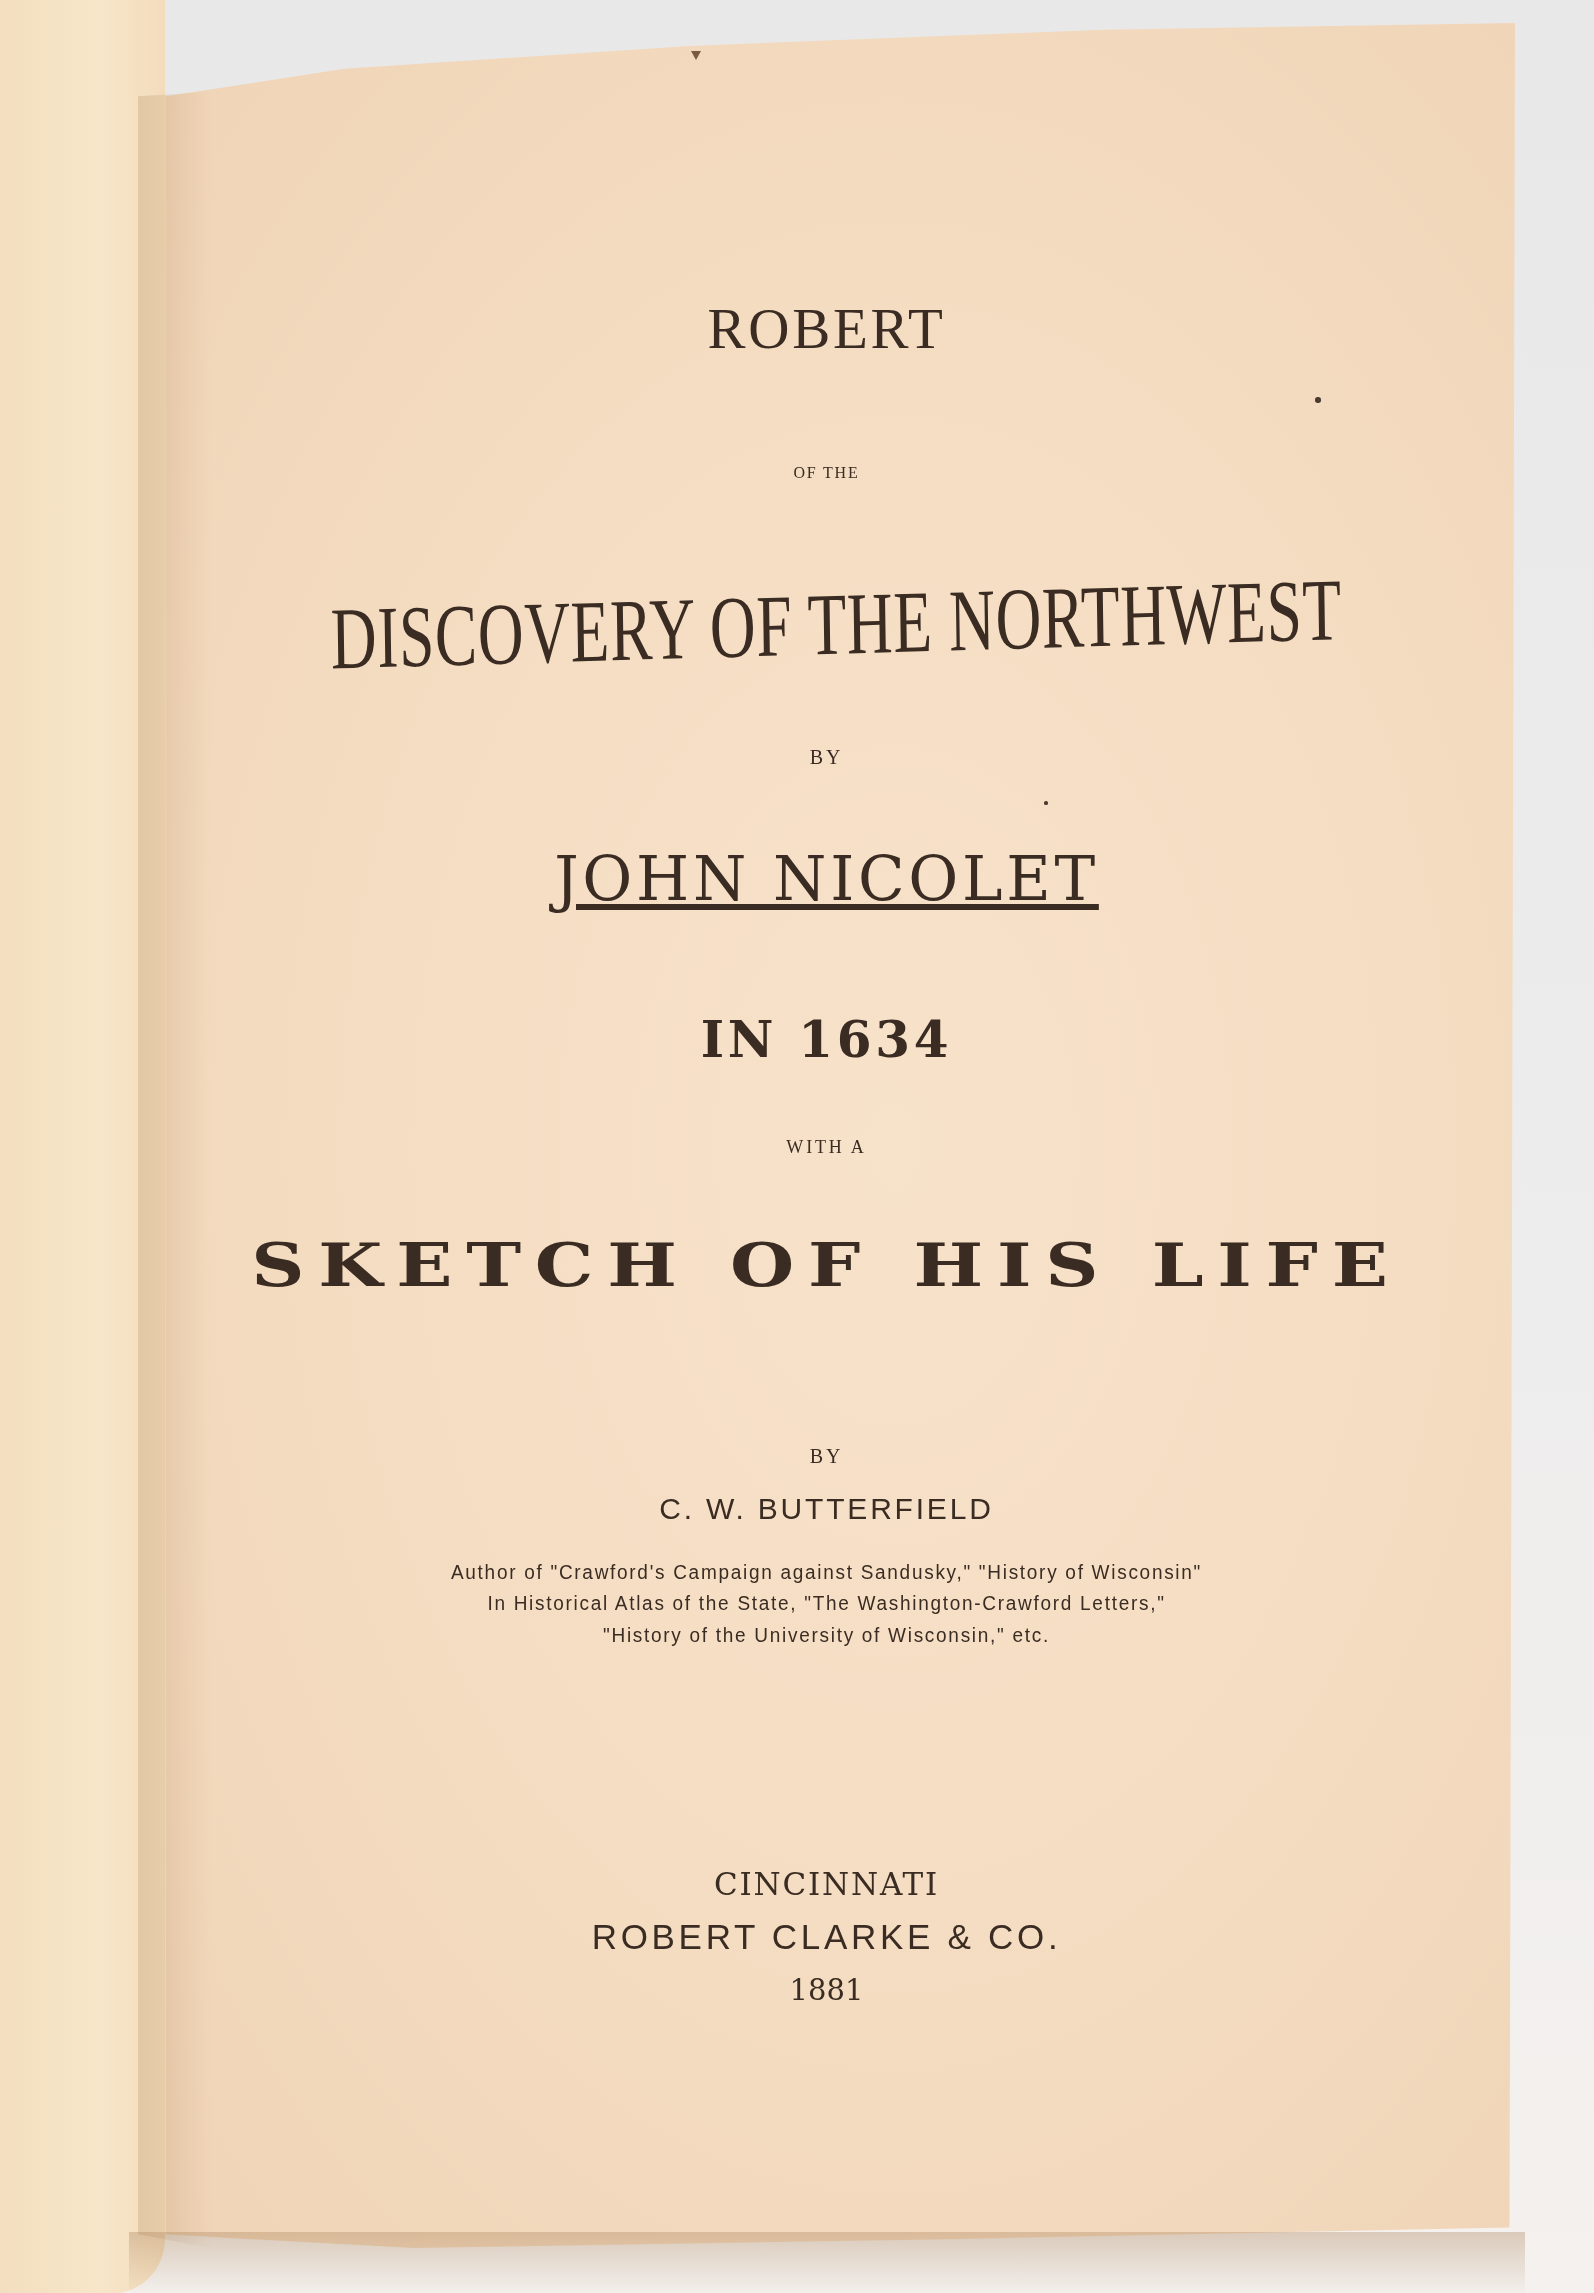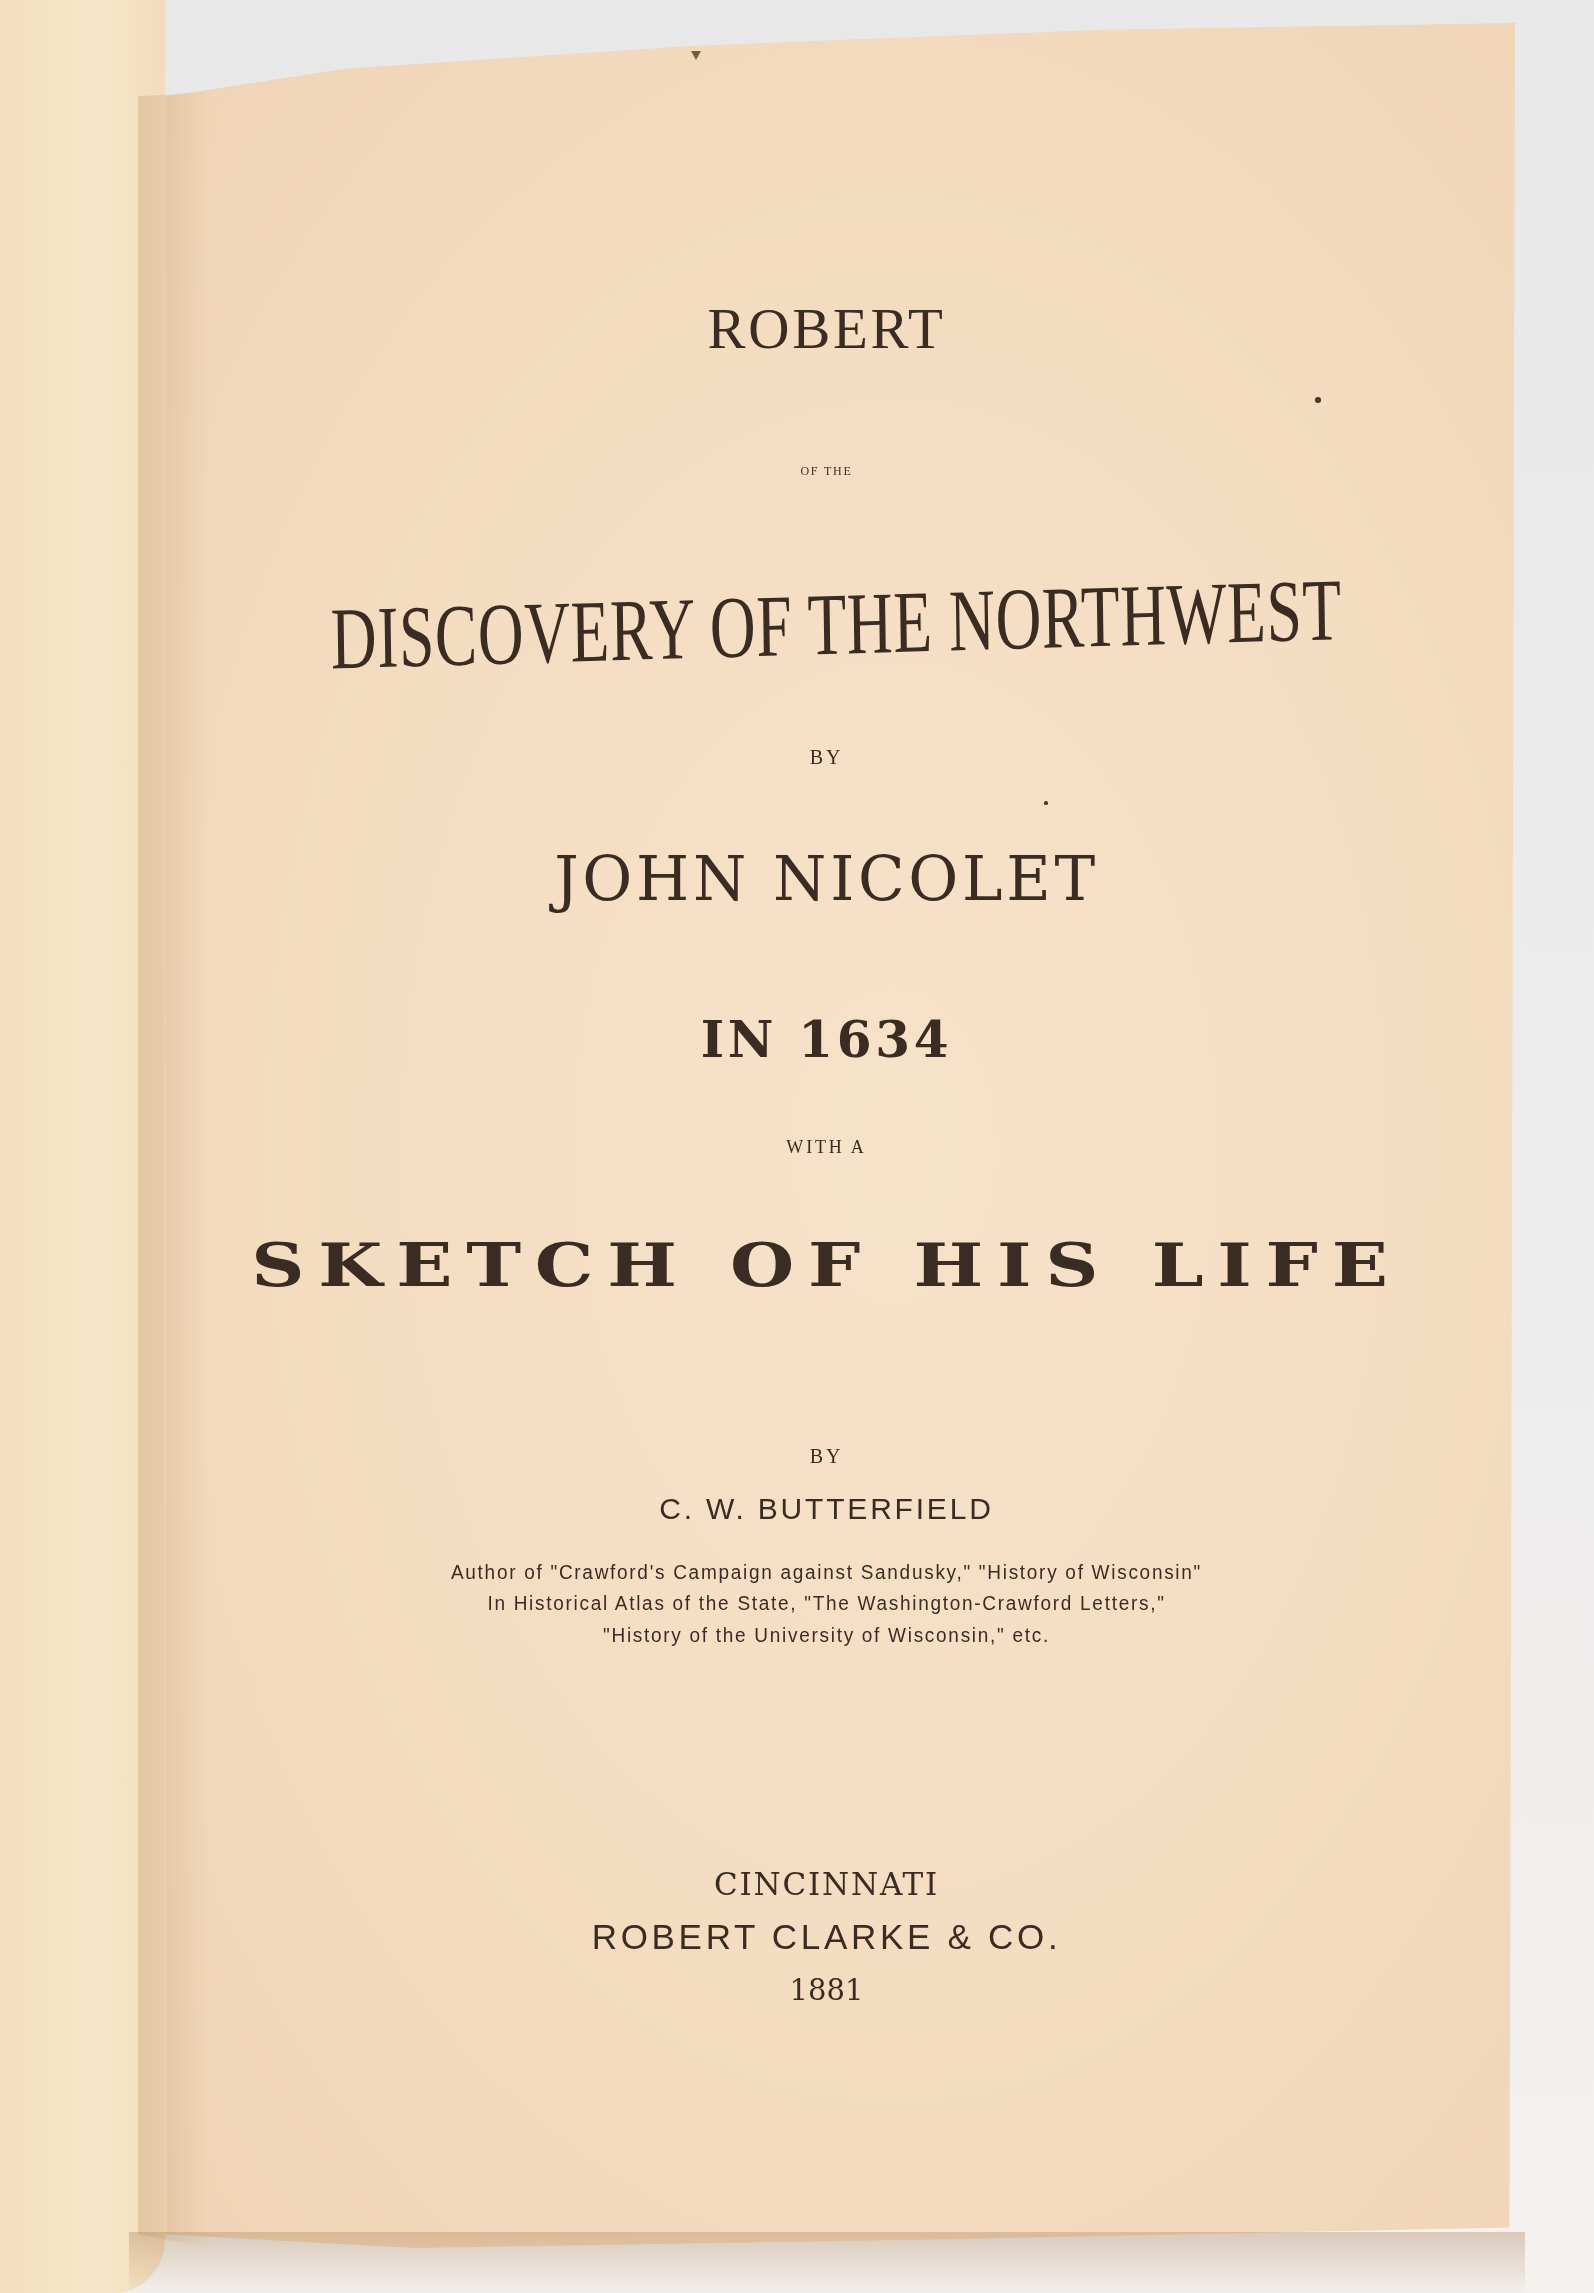--- a/index.html
+++ b/index.html
@@ -30,24 +30,24 @@
   }
   .line {
     position: absolute; left: 138px; width: 1377px; text-align: center;
     color: #3a2c22; margin: 0; white-space: nowrap;
   }
   .serif { font-family: "DejaVu Serif", "Liberation Serif", serif; }
   .lserif { font-family: "Liberation Serif", serif; }
   .sans-cond { font-family: "Liberation Sans", sans-serif; }
   .sans { font-family: Liberation Sans, sans-serif; }
   .history { top: 296px; font-size: 57px; letter-spacing: 2.8px; }
-  .ofthe { top: 464px; font-size: 12px; letter-spacing: 1.8px; }
+  .ofthe { top: 464px; font-size: 16px; letter-spacing: 1.8px; }
   .discovery { top: 574px; font-size: 88px; transform: scaleX(0.72) rotate(-1.2deg); letter-spacing: 0.9px; }
   .by1 { top: 746px; font-size: 20px; letter-spacing: 2.8px; }
-  .author-name { top: 843px; font-size: 61px; letter-spacing: 3.7px; }
+  .author-name { top: 843px; font-size: 61px; letter-spacing: 3.7px; text-decoration: underline; }
   .year-line { top: 1010px; font-size: 50px; letter-spacing: 3.7px; font-weight: bold; }
   .witha { top: 1137px; font-size: 18px; letter-spacing: 2.8px; }
   .sketch { top: 1231px; font-size: 59px; letter-spacing: 11px; font-weight: bold; transform: scaleX(1.25); }
   .by2 { top: 1445px; font-size: 20px; letter-spacing: 2.8px; }
   .butterfield { top: 1492px; font-size: 30px; letter-spacing: 2.8px; }
   .credit { font-size: 20px; letter-spacing: 1.8px; transform: scaleX(0.95); }
   .credit1 { top: 1561px; }
   .credit2 { top: 1592px; }
   .credit3 { top: 1624px; }
   .city { top: 1866px; font-size: 31px; letter-spacing: 1.8px; }

